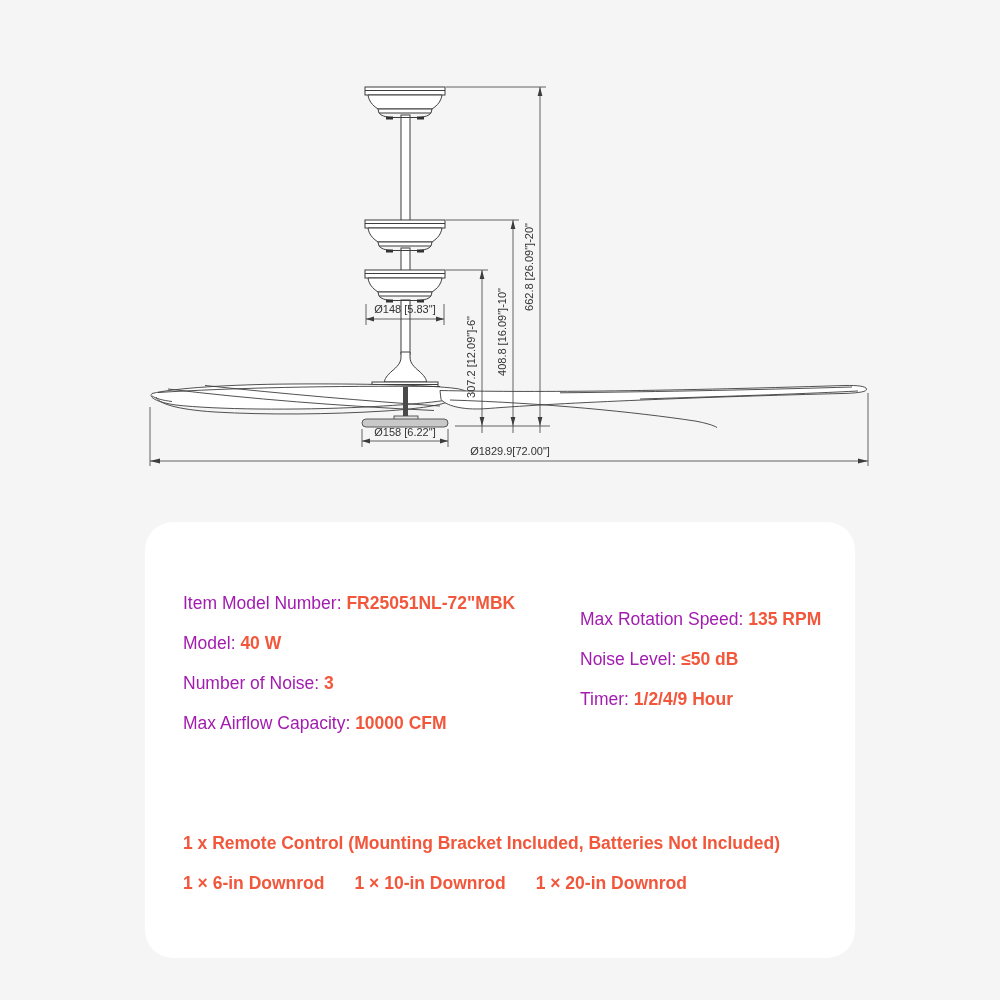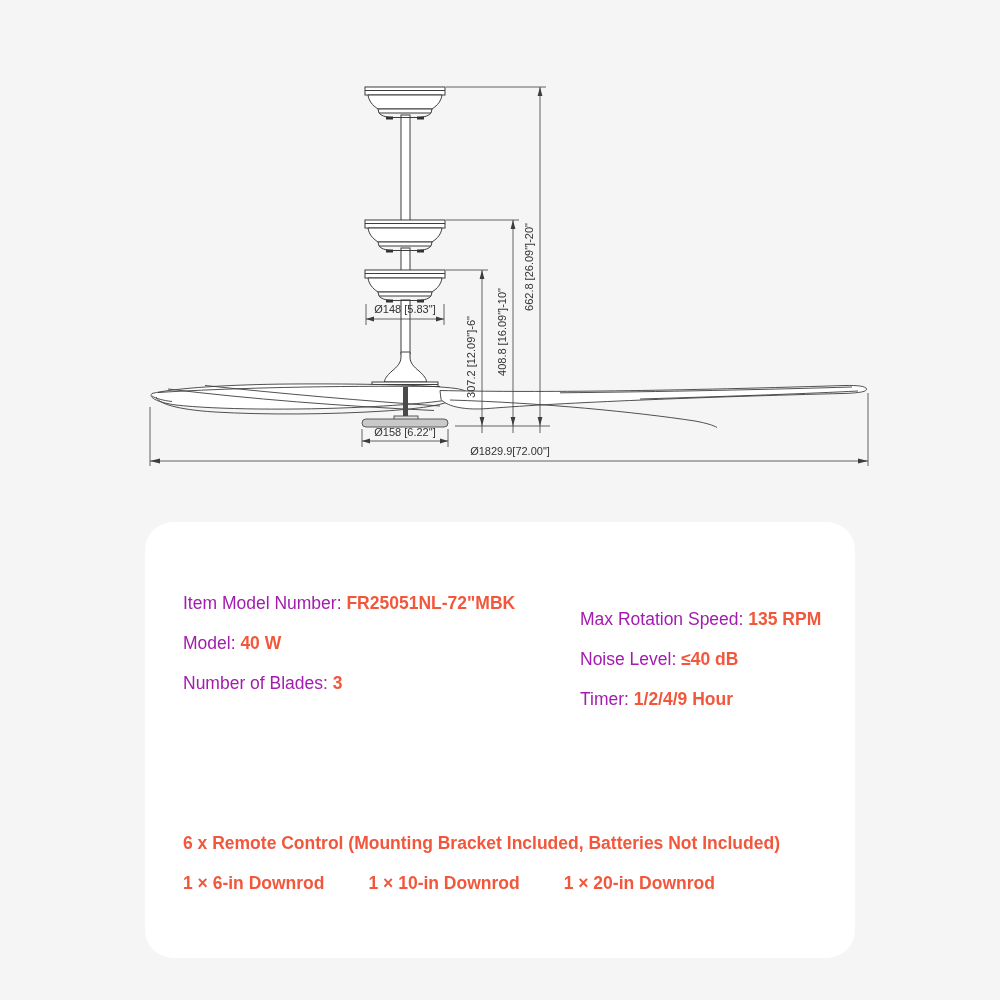--- a/index.html
+++ b/index.html
@@ -13,21 +13,21 @@
   .dim-text{font:11px "Liberation Sans", sans-serif;fill:#333;}
   .panel{
     position:absolute;left:145px;top:522px;width:710px;height:436px;
     background:#ffffff;border-radius:28px;
   }
   .spec-row{position:absolute;left:38px;right:28px;height:26px;white-space:nowrap;}
   .col-left{position:absolute;left:0;top:0;}
   .col-right{position:absolute;left:397px;top:16px;}
   .lbl{font-size:17.5px;color:#a21caf;}
   .val{font-size:17.5px;color:#f2573c;font-weight:600;}
-  .downrods{display:flex;gap:44px;position:absolute;left:38px;}
+  .downrods{display:flex;gap:30px;position:absolute;left:38px;}
 </style>
 </head>
 <body>
 
 <svg class="diagram" width="1000" height="500" viewBox="0 0 1000 500">
   <defs>
     <g id="canopy" fill="#fff" stroke="#3d3d3d" stroke-width="1">
       <rect x="-40" y="0" width="80" height="8"></rect>
       <line x1="-40" y1="3.5" x2="40" y2="3.5"></line>
       <path d="M -37 8 C -36 14 -33 18 -27 22 L 27 22 C 33 18 36 14 37 8 Z"></path>
@@ -144,40 +144,43 @@
     <div class="col-right">
       <span class="lbl">Max Rotation Speed: </span><span class="val">135 RPM</span>
     </div>
   </div>
 
   <div class="spec-row" style="top:111px">
     <div class="col-left">
       <span class="lbl">Model: </span><span class="val">40 W</span>
     </div>
     <div class="col-right">
-      <span class="lbl">Noise Level: </span><span class="val">≤40 dB</span>
+      <span class="lbl">Noise Level: </span><span class="val">≤50 dB</span>
     </div>
   </div>
 
   <div class="spec-row" style="top:151px">
     <div class="col-left">
-      <span class="lbl">Number of Blades: </span><span class="val">3</span>
+      <span class="lbl">Number of Noise: </span><span class="val">3</span>
     </div>
     <div class="col-right">
       <span class="lbl">Timer: </span><span class="val">1/2/4/9 Hour</span>
     </div>
   </div>
 
   <div class="spec-row" style="top:191px">
+    <div class="col-left">
+      <span class="lbl">Max Airflow Capacity: </span><span class="val">10000 CFM</span>
+    </div>
   </div>
 
 
 
   <div class="spec-row" style="top:311px">
-    <span class="val">6 x Remote Control (Mounting Bracket Included, Batteries Not Included)</span>
+    <span class="val">1 x Remote Control (Mounting Bracket Included, Batteries Not Included)</span>
   </div>
 
   <div class="downrods" style="top:351px">
     <span class="val">1 × 6-in Downrod</span>
     <span class="val">1 × 10-in Downrod</span>
     <span class="val">1 × 20-in Downrod</span>
   </div>
 
 </div>
 

